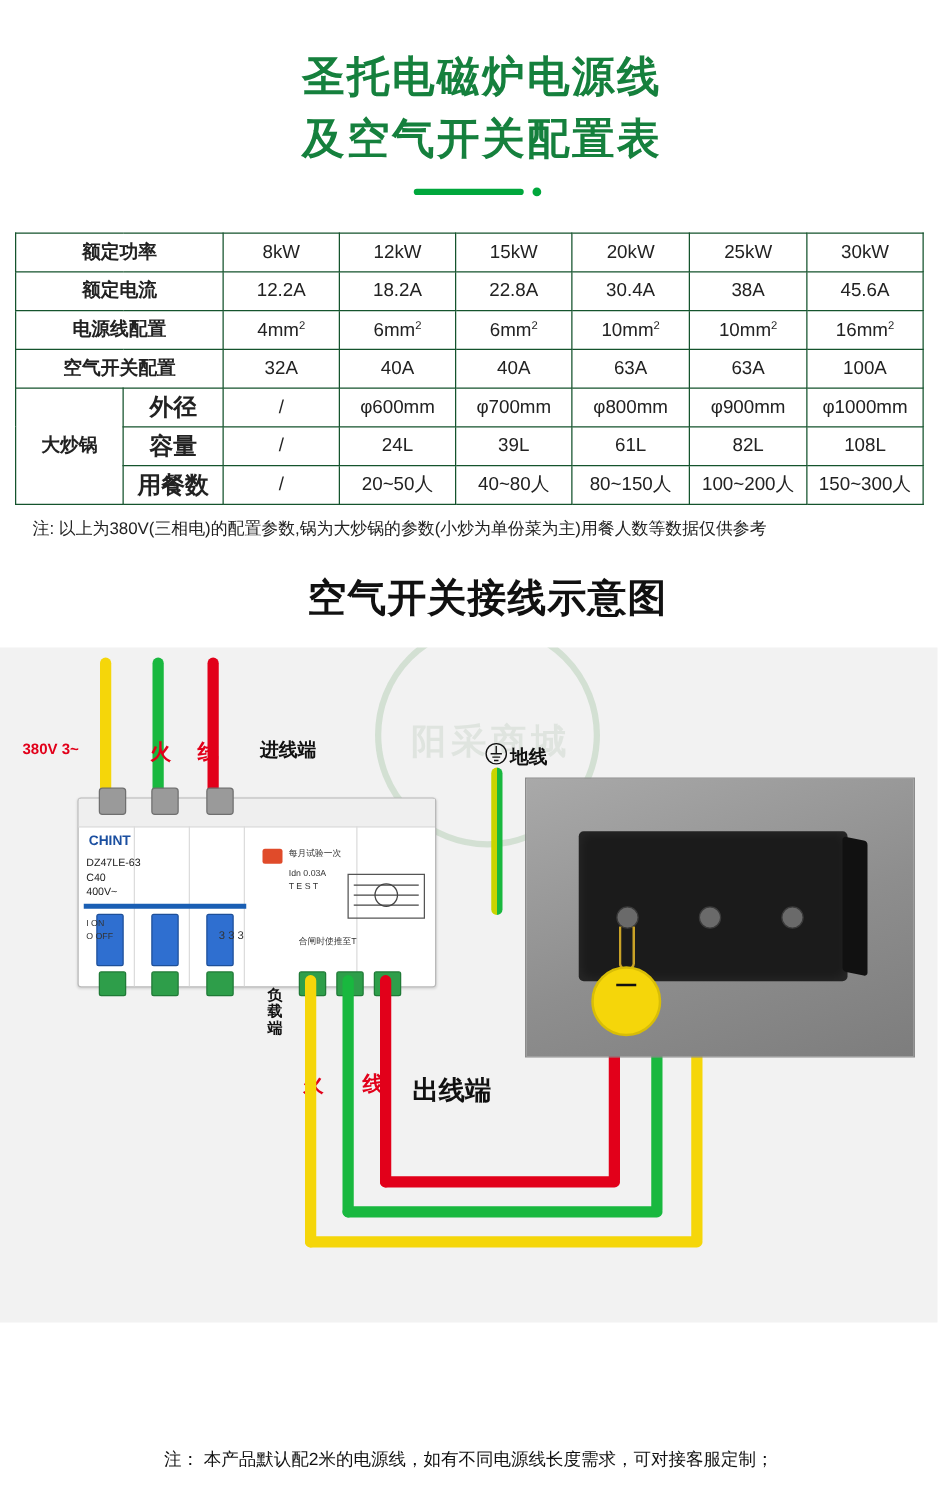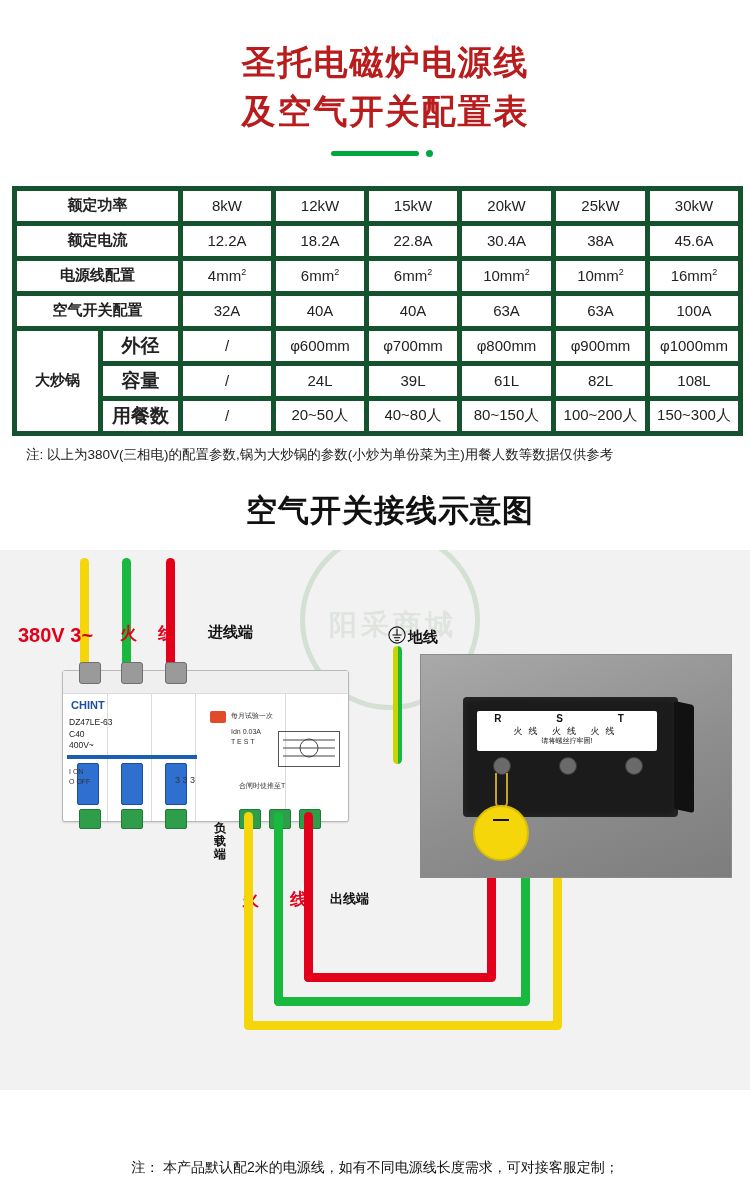--- a/index.html
+++ b/index.html
@@ -9,41 +9,41 @@
     font-family:"Liberation Sans","DejaVu Sans",sans-serif;
     color:#222;
     position:relative;
     overflow:hidden;
   }
   .page{position:relative;width:750px;height:1191px;}
 
   
   .title-block{padding-top:38px;text-align:center;}
   .title-line{
-    font-size:34px;font-weight:bold;color:#b91c1c;letter-spacing:2px;
+    font-size:34px;font-weight:bold;color:#15803d;letter-spacing:2px;
     line-height:1.45;text-align:center;
     padding-left:21px;
   }
   .title-rule{
     width:88px;height:5px;background:#00a73c;border-radius:3px;
     margin:14px auto 0 auto;position:relative;
   }
   .title-rule:after{
     content:"";position:absolute;right:-14px;top:-1px;
     width:7px;height:7px;border-radius:50%;background:#00a73c;
   }
 
   
   .table-wrap{margin:30px 12px 0 12px;}
   table.spec{
     width:726px;border-collapse:collapse;table-layout:fixed;
     font-size:15px;
   }
   table.spec td{
-    border:5px solid #14532d;
+    border:1px solid #14532d;
     text-align:center;
     height:30px;
     padding:0 2px;
     background:#fff;
     color:#222;
     white-space:nowrap;
   }
   td.hdr{
     background:#00b33c;color:#fff;font-weight:bold;font-size:19px;
     border:1px solid #00a336;
@@ -77,28 +77,28 @@
     letter-spacing:4px;text-align:center;line-height:130px;
     pointer-events:none;
   }
   .wm-circle{
     position:absolute;left:300px;top:-20px;width:170px;height:170px;
     border:5px solid rgba(120,170,120,.25);border-radius:50%;
   }
 
   .label-380{
     position:absolute;left:18px;top:74px;
-    color:#e2001a;font-weight:bold;font-size:20px;
+    color:#e2001a;font-weight:bold;font-size:12px;
   }
   .lab-huo1{position:absolute;left:120px;top:72px;color:#e2001a;font-weight:bold;font-size:17px;}
   .lab-xian1{position:absolute;left:158px;top:72px;color:#e2001a;font-weight:bold;font-size:17px;}
   .lab-jinxian{position:absolute;left:208px;top:73px;color:#111;font-weight:bold;font-size:15px;}
   .lab-huo2{position:absolute;left:242px;top:338px;color:#e2001a;font-weight:bold;font-size:17px;}
   .lab-xian2{position:absolute;left:290px;top:338px;color:#e2001a;font-weight:bold;font-size:17px;}
-  .lab-chuxian{position:absolute;left:330px;top:340px;color:#111;font-weight:bold;font-size:13px;}
+  .lab-chuxian{position:absolute;left:330px;top:340px;color:#111;font-weight:bold;font-size:21px;}
   .lab-fuzai{
     position:absolute;left:212px;top:272px;color:#111;font-weight:bold;
     font-size:12px;width:14px;line-height:1.05;text-align:right;
   }
   .lab-dixian{position:absolute;left:408px;top:78px;color:#111;font-weight:bold;font-size:15px;}
   .earth-sym{
     position:absolute;left:388px;top:76px;width:18px;height:18px;
   }
 
   
@@ -383,25 +383,20 @@
     <div class="wire wv" style="left:521px;top:300px;height:154px;background:#19b83f;"></div>
 
     <div class="wire wv" style="left:304px;top:262px;height:170px;background:#e2001a;"></div>
     <div class="wire wh" style="left:304px;top:423px;width:192px;background:#e2001a;"></div>
     <div class="wire wv" style="left:487px;top:300px;height:130px;background:#e2001a;"></div>
 
     <div class="wire wv" style="left:393px;top:96px;height:118px;background:linear-gradient(90deg,#c9d400 50%,#19b83f 50%);"></div>
 
     <div class="photo">
       <div class="term-block">
-        <div class="term-label">
-          <span class="rst">R      S      T</span>
-          <span class="hx">火线  火线  火线</span>
-          <span class="warn">请将螺丝拧牢固!</span>
-        </div>
         <div class="screws">
           <div class="screw" style="left:14px;"></div>
           <div class="screw" style="left:80px;"></div>
           <div class="screw" style="left:146px;"></div>
         </div>
       </div>
       <div class="hook"></div>
       <div class="ground-tag"></div>
     </div>
 

